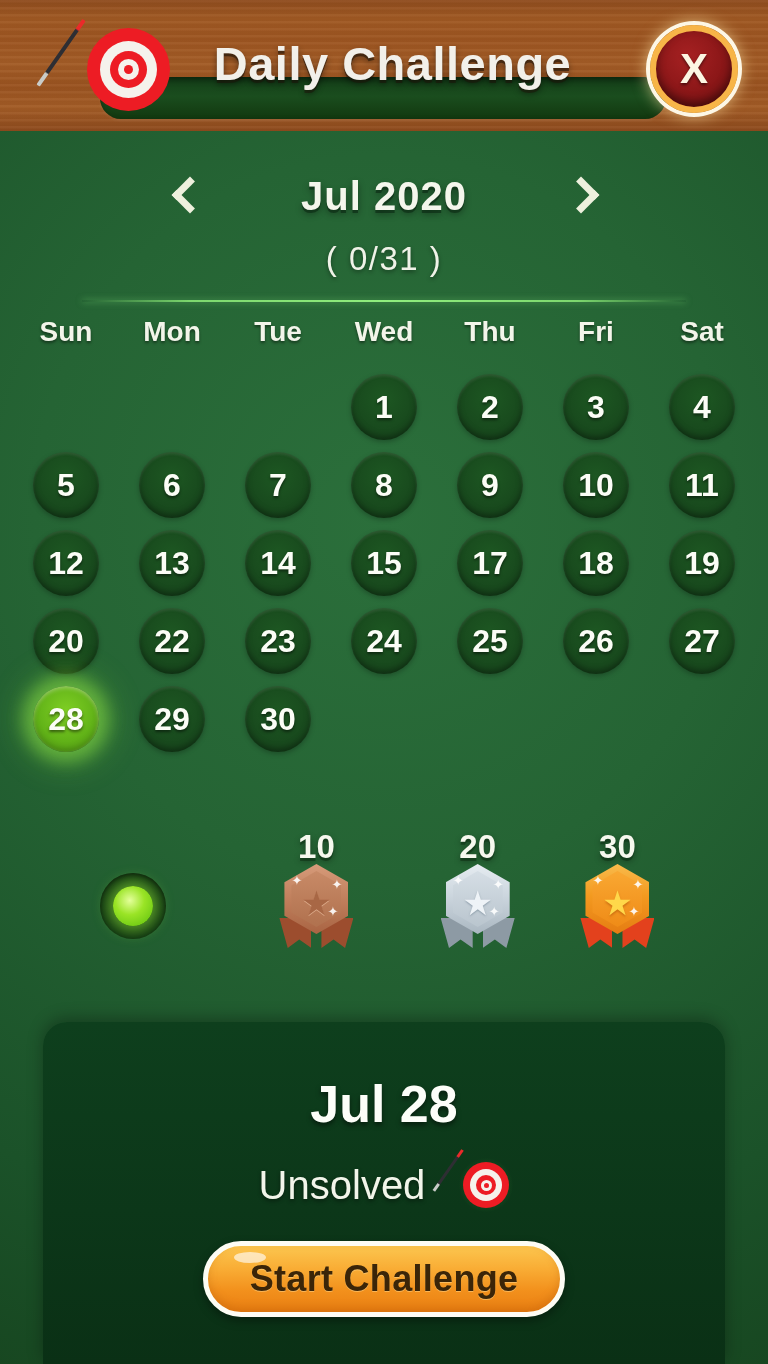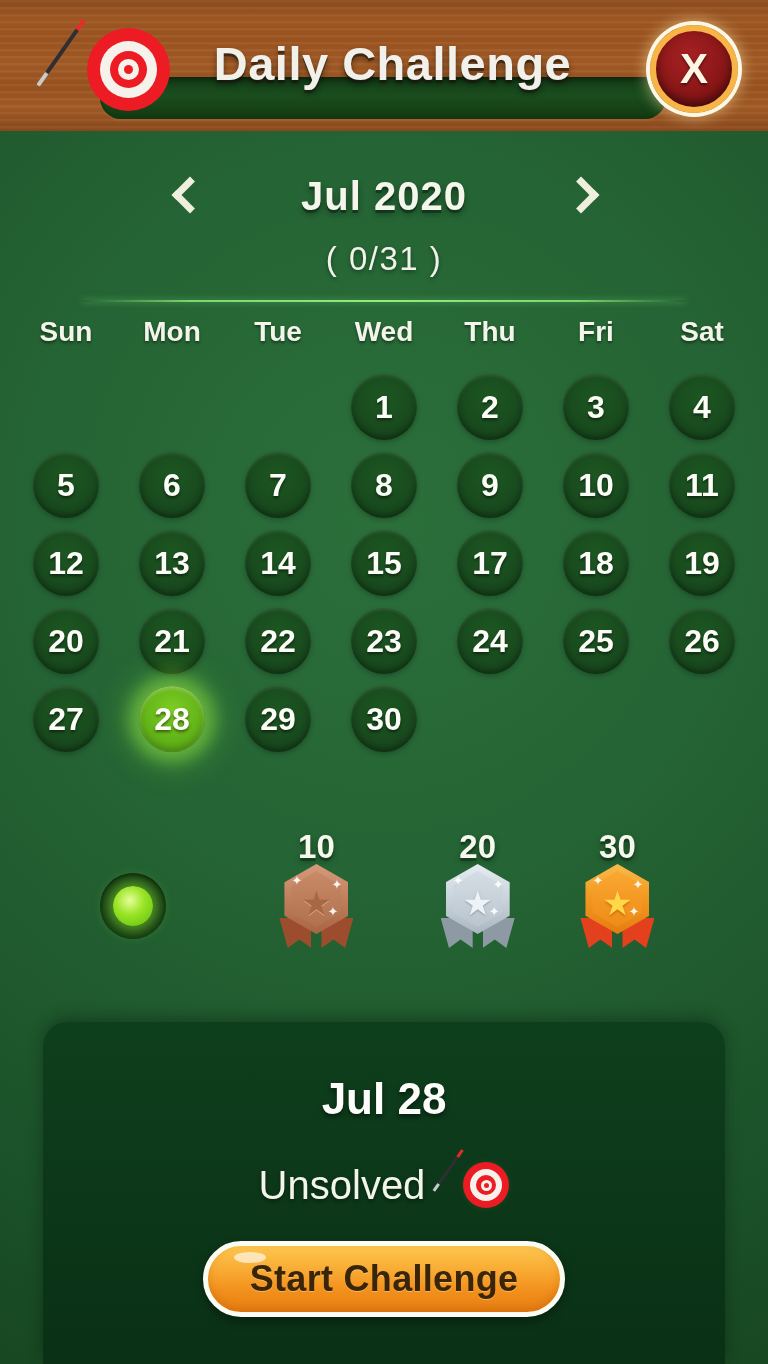--- a/index.html
+++ b/index.html
@@ -349,21 +349,21 @@
     height: 342px;
     background: linear-gradient(180deg, #0e3f1d 0%, #0c3719 55%, #0a3015 100%);
     border-radius: 24px 24px 0 0;
     box-shadow: 0 -4px 16px rgba(0,0,0,0.3);
   }
   #detail-date {
     position: absolute;
     left: 0; right: 0;
     top: 52px;
     text-align: center;
-    font-size: 44px;
+    font-size: 52px;
     font-weight: bold;
     color: #fdfef9;
     text-shadow: 0 3px 5px rgba(0,0,0,0.5);
   }
   #detail-status-row {
     position: absolute;
     left: 4px; right: 0;
     top: 136px;
     display: flex;
     align-items: center;
@@ -528,23 +528,20 @@
         <div class="day-circle">17</div>
       </div>
       <div class="day-cell">
         <div class="day-circle">18</div>
       </div>
       <div class="day-cell">
         <div class="day-circle">19</div>
       </div>
       <div class="day-cell">
         <div class="day-circle">20</div>
-      </div>
-      <div class="day-cell">
-        <div class="day-circle">21</div>
       </div>
       <div class="day-cell">
         <div class="day-circle">22</div>
       </div>
       <div class="day-cell">
         <div class="day-circle">23</div>
       </div>
       <div class="day-cell">
         <div class="day-circle">24</div>
       </div>

